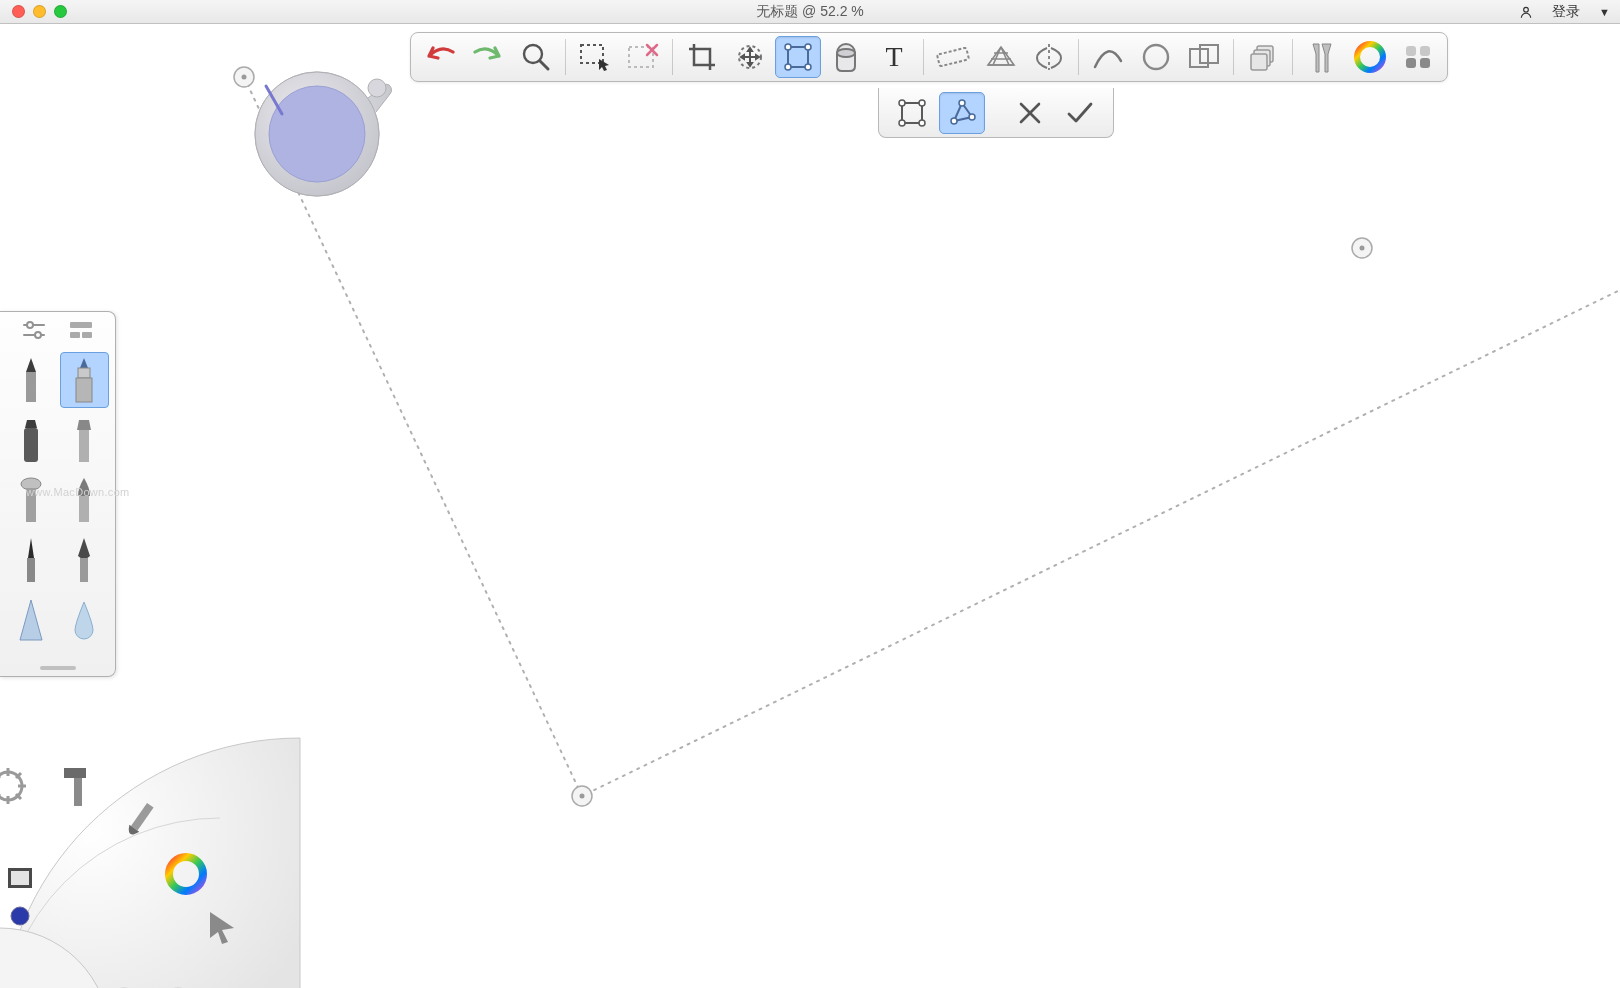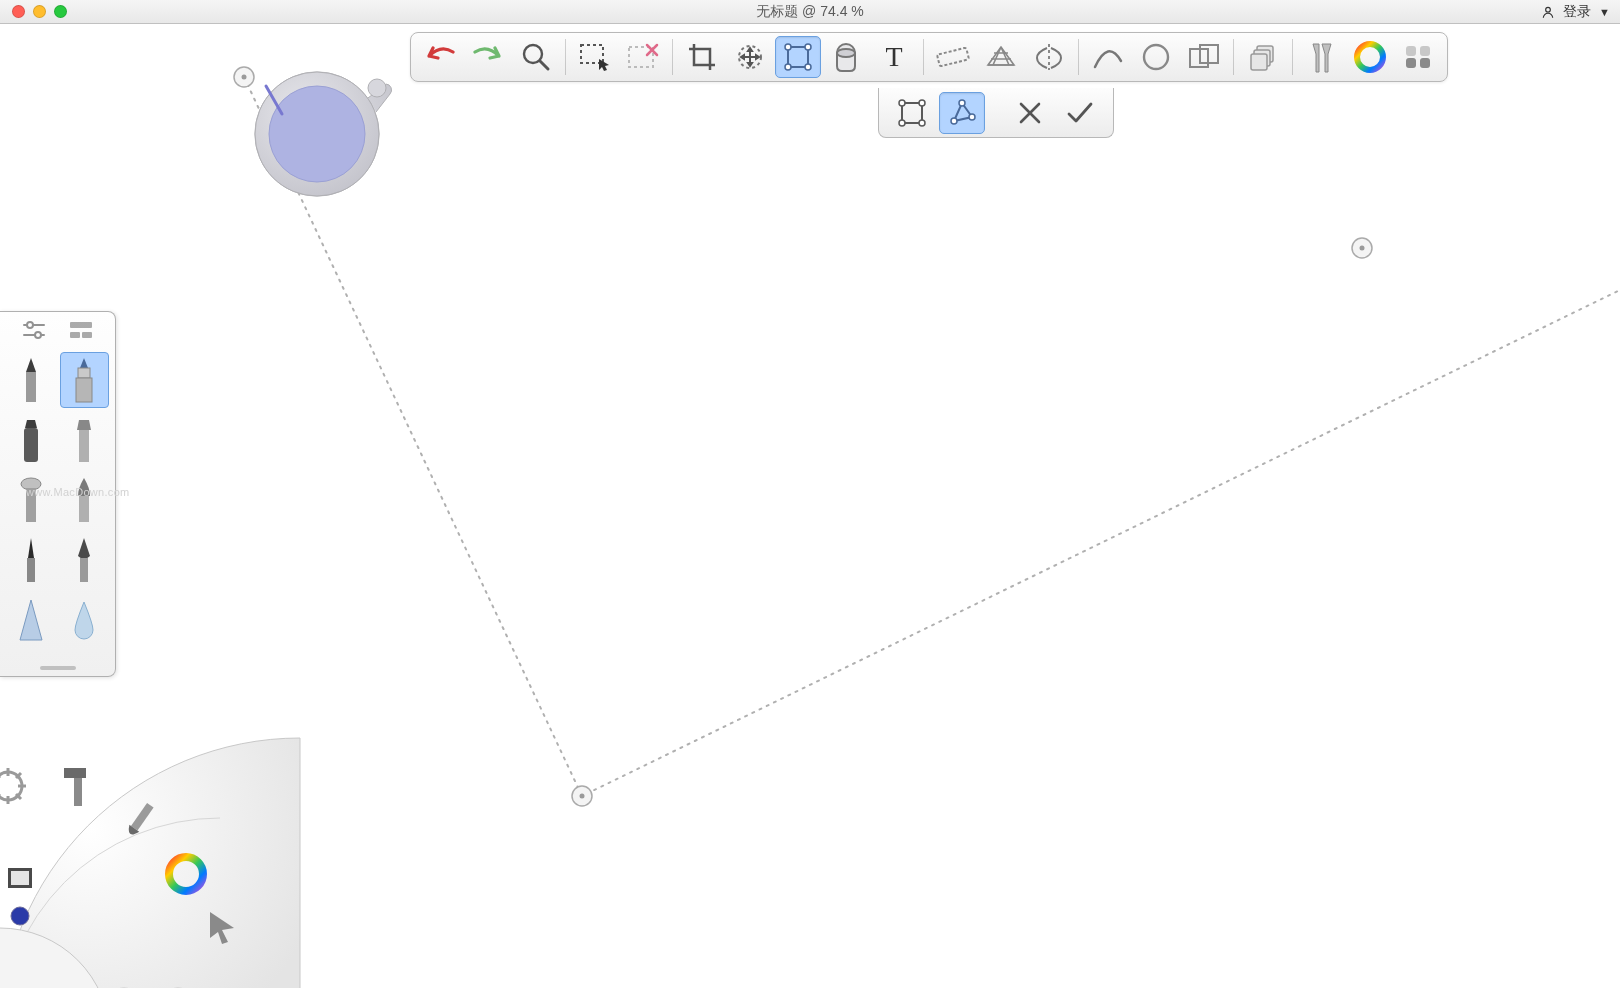--- a/index.html
+++ b/index.html
@@ -34,21 +34,21 @@
   left: 50%;
   transform: translateX(-50%);
   color: #5a5a5a;
   font-size: 14px;
 }
 .login-block {
   margin-left: auto;
   margin-right: 10px;
   display: flex;
   align-items: center;
-  gap: 8px;
+  gap: 19px;
   color: #333;
   font-size: 14px;
 }
 .login-block .user-icon { width: 14px; height: 14px; }
 .login-block .chev { font-size: 11px; }
 
 
 .main-toolbar {
   position: absolute;
   top: 32px;
@@ -204,21 +204,21 @@
   <circle cx="1362" cy="224" r="10" fill="#f4f4f4" stroke="#aaaaaa" stroke-width="1.5"></circle>
   <circle cx="1362" cy="224" r="2.5" fill="#9a9a9a"></circle>
 </svg>
 
 <div class="titlebar">
   <div class="traffic-lights">
     <div class="tl tl-close"></div>
     <div class="tl tl-min"></div>
     <div class="tl tl-max"></div>
   </div>
-  <div class="title-text">无标题 @ 74.4 %</div>
+  <div class="title-text">无标题 @ 52.2 %</div>
   <div class="login-block">
     <svg class="user-icon" viewBox="0 0 24 24">
       <circle cx="12" cy="8" r="4" fill="none" stroke="#333" stroke-width="2"></circle>
       <path d="M4 22c0-4.4 3.6-8 8-8s8 3.6 8 8" fill="none" stroke="#333" stroke-width="2"></path>
     </svg>
     <span>登录</span>
     <span class="chev">▼</span>
   </div>
 </div>
 

